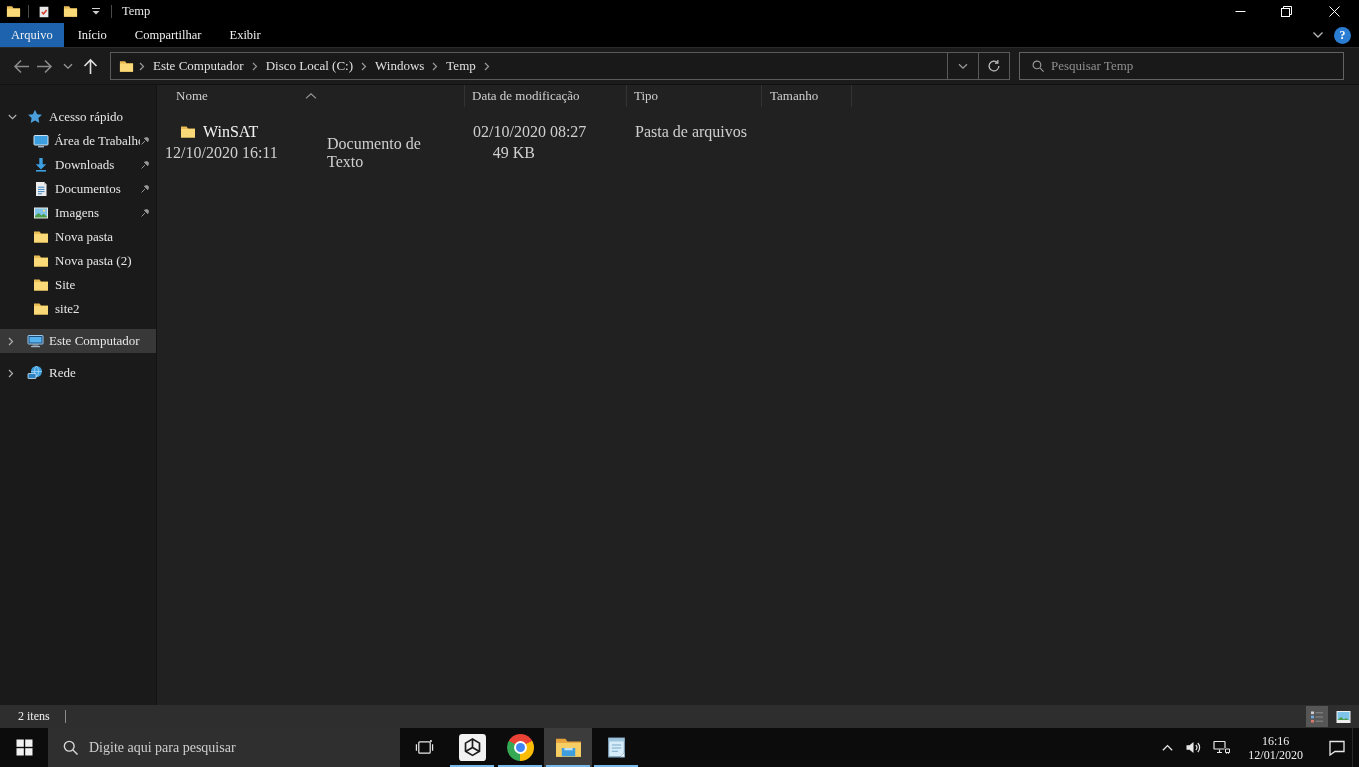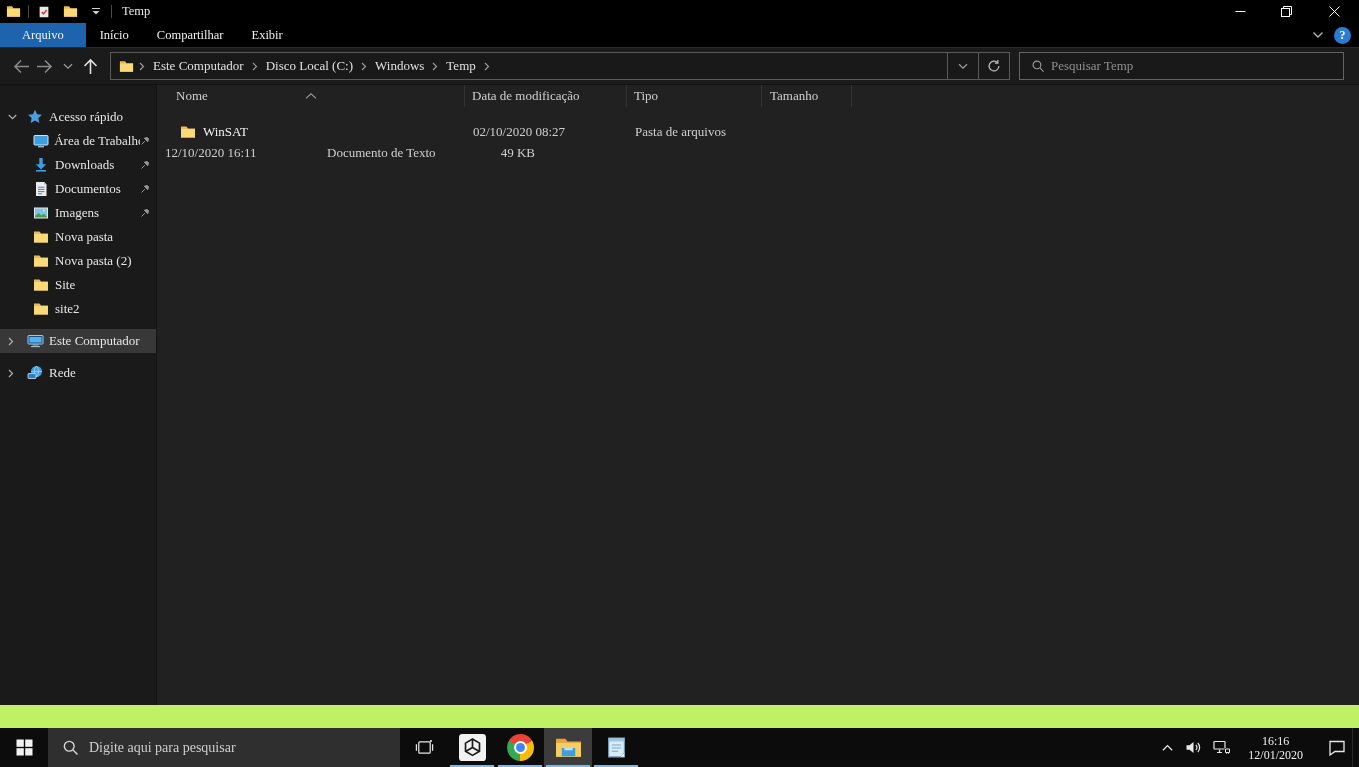--- a/index.html
+++ b/index.html
@@ -15,21 +15,21 @@
   .vsep{width:1px;height:13px;background:#4a4a4a;margin:0 2px;}
   .win-title{margin-left:8px;}
   .caption-buttons{margin-left:auto;display:flex;height:100%;}
   .cap-btn{width:46px;height:100%;display:flex;align-items:center;justify-content:center;}
   .cap-btn.close{width:50px;}
 
   
   .ribbon-tabs{position:absolute;left:0;top:23px;width:100%;height:24px;background:#000;
                display:flex;align-items:stretch;color:#f0f0f0;font-size:12.5px;}
   .rtab{display:flex;align-items:center;padding:0 14px;cursor:default;}
-  .rtab.active{background:#1d63ad;padding:0 22px;text-align:right;}
+  .rtab.active{background:#1d63ad;padding:0 11px;text-align:right;}
   .ribbon-right{margin-left:auto;display:flex;align-items:center;gap:10px;padding-right:8px;}
   .help-badge{width:17px;height:17px;border-radius:50%;background:#2b7cd3;color:#fff;
               font-size:12px;font-weight:bold;display:flex;align-items:center;justify-content:center;}
 
   
   .toolbar{position:absolute;left:0;top:47px;width:100%;height:38px;background:#1b1b1b;
            border-top:1px solid #2a2a2a;border-bottom:1px solid #121212;
            display:flex;align-items:center;}
   .nav-cluster{width:110px;display:flex;align-items:center;justify-content:space-between;padding:0 8px 0 10px;}
   .nav-btn{display:flex;align-items:center;justify-content:center;width:22px;height:24px;}
@@ -60,21 +60,21 @@
 
   .filepane{flex:1;position:relative;background:#212121;color:#e8e8e8;}
   .col-headers{display:flex;height:30px;font-size:13px;color:#cfcfcf;position:relative;}
   .hcell{height:22px;display:flex;align-items:center;border-right:1px solid #333;}
   .hc-name{width:308px;padding-left:19px;}
   .hc-date{width:162px;padding-left:7px;}
   .hc-type{width:135px;padding-left:7px;}
   .hc-size{width:90px;padding-left:8px;}
   .sort-arrow{position:absolute;left:148px;top:2px;}
   .rows{margin-top:6px;}
-  .file-row{display:flex;height:21px;align-items:center;font-size:13px;}
+  .file-row{display:flex;height:21px;align-items:center;font-size:16px;}
   .cell{display:flex;align-items:center;height:100%;}
   .c-name{width:308px;padding-left:23px;color:#f2f2f2;gap:7px;}
   .c-date{width:162px;padding-left:8px;color:#cfcfcf;}
   .c-type{width:135px;padding-left:8px;color:#cfcfcf;}
   .c-size{width:90px;justify-content:flex-end;padding-right:9px;color:#cfcfcf;}
 
   
   .statusbar{position:absolute;left:0;top:705px;width:100%;height:23px;background:#2e2e2e;
              display:flex;align-items:center;color:#f0f0f0;font-size:12px;}
   .status-count{margin-left:18px;}
@@ -448,20 +448,43 @@
 
         <div class="file-row">
           <div class="cell c-date">12/10/2020 16:11</div>
           <div class="cell c-type">Documento de Texto</div>
           <div class="cell c-size">49 KB</div>
         </div>
       </div>
     </div>
   </div>
 
+  <div class="statusbar">
+    <span class="status-count">2 itens</span>
+    <span class="status-sep"></span>
+    <div class="view-btns">
+      <span class="view-btn active">
+        <svg width="14" height="14" viewBox="0 0 14 14">
+            <rect x="1" y="1.5" width="3" height="2.6" fill="#cfcfcf"></rect>
+            <path d="M5.5 2.8H13" stroke="#8a8a8a"></path>
+            <rect x="1" y="5.7" width="3" height="2.6" fill="#6fa8dc"></rect>
+            <path d="M5.5 7H13" stroke="#8a8a8a"></path>
+            <rect x="1" y="9.9" width="3" height="2.6" fill="#d9796a"></rect>
+            <path d="M5.5 11.2H13" stroke="#8a8a8a"></path>
+          </svg>
+      </span>
+      <span class="view-btn">
+        <svg width="15" height="14" viewBox="0 0 15 14">
+            <rect x="0.5" y="1" width="14" height="12" fill="#f0f0f0"></rect>
+            <rect x="1.5" y="2" width="12" height="8" fill="#7ec3ea"></rect>
+            <path d="M1.5 10l3.5-3 3 2.5 2-1.5 3.5 2.5v-.5H1.5z" fill="#4c9e4c"></path>
+          </svg>
+      </span>
+    </div>
+  </div>
 
   <div class="taskbar">
     <div class="tb-start">
       <svg width="17" height="17" viewBox="0 0 17 17" fill="#f2f2f2">
           <rect x="0.5" y="0.5" width="7.3" height="7.3"></rect>
           <rect x="9.2" y="0.5" width="7.3" height="7.3"></rect>
           <rect x="0.5" y="9.2" width="7.3" height="7.3"></rect>
           <rect x="9.2" y="9.2" width="7.3" height="7.3"></rect>
         </svg>
     </div>

